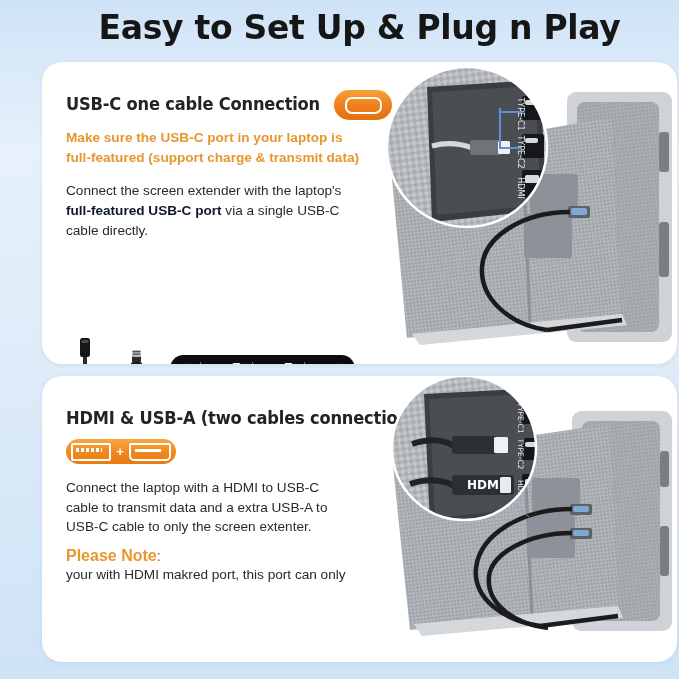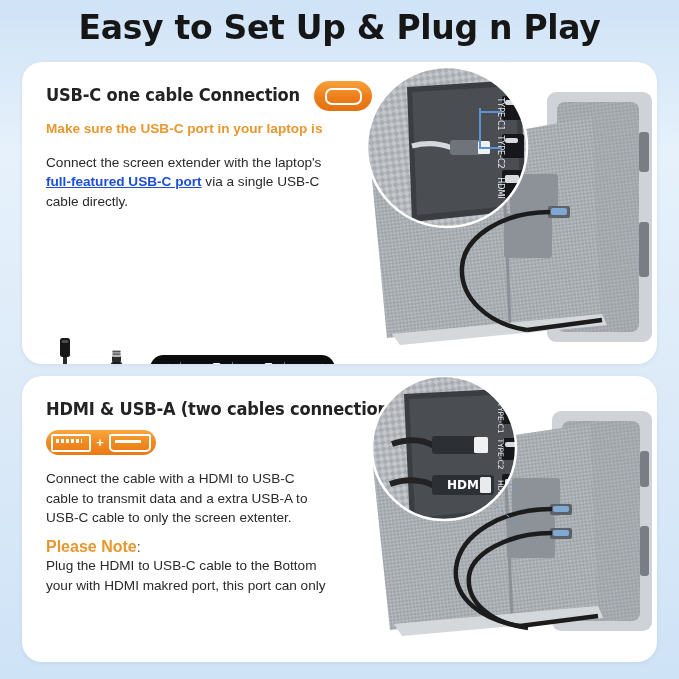--- a/index.html
+++ b/index.html
@@ -2,56 +2,56 @@
 <html><head>
 <meta charset="utf-8">
 <style>
   html,body{margin:0;padding:0;}
   body{
     width:679px;height:679px;overflow:hidden;
     font-family:"Liberation Sans",sans-serif;
     background:linear-gradient(180deg,#cfe3f7 0%,#e6f1fb 22%,#dceaf8 60%,#cfe3f7 100%);
     position:relative;
   }
-  .page{position:absolute;inset:0;}
+  .page{position:absolute;inset:0;margin-left:20px;}
 
   
   .title{
     position:absolute;left:0;top:8px;width:679px;text-align:center;
     font-size:33px;font-weight:bold;color:#161616;letter-spacing:-0.3px;
     font-family:"DejaVu Sans","Liberation Sans",sans-serif;
   }
 
   
   .card{
     position:absolute;background:#ffffff;border-radius:20px;overflow:hidden;
     box-shadow:0 1px 4px rgba(90,120,160,.13);
   }
   #card1{left:22px;top:62px;width:635px;height:302px;}
   #card2{left:22px;top:376px;width:635px;height:286px;}
 
   
-  .col{position:absolute;left:24px;top:23px;width:300px;}
+  .col{position:absolute;left:24px;top:32px;width:300px;}
   .sect-title{
     font-size:17.5px;font-weight:bold;color:#232323;letter-spacing:-0.2px;
     font-family:"DejaVu Sans","Liberation Sans",sans-serif;
     white-space:nowrap;
     transform:scaleX(.93);transform-origin:left center;
   }
   .usbc-badge{
     position:absolute;left:268px;top:-4px;width:58px;height:30px;border-radius:15px;
     background:linear-gradient(180deg,#f7a13a 0%,#ed7d1b 55%,#e2720f 100%);
     display:flex;align-items:center;justify-content:center;
   }
   .usbc-badge .inner{
     width:33px;height:13px;border:2.5px solid #fff;border-radius:7px;
   }
   .para{font-size:13.6px;line-height:1.45;color:#2a2a2a;}
   .para.hl{color:#e8962e;font-weight:bold;}
-  .para b.hl{color:#1d4ed8;text-decoration:underline;}
+  .para b.hl{color:#0f172a;}
   .mt14{margin-top:14px;}
   .mt10{margin-top:10px;}
 
   
   .ab{
     margin-top:11px;width:110px;height:25px;border-radius:13px;
     background:linear-gradient(180deg,#faa63f 0%,#f08a21 50%,#ea7a11 100%);
     display:flex;align-items:center;justify-content:center;gap:5px;
   }
   .ab .usba{width:36px;height:14px;border:2px solid #fff;border-radius:2px;position:relative;}
@@ -95,20 +95,21 @@
   <div class="card" id="card1">
 
     <div class="col">
       <div class="sect-title">USB-C one cable Connection</div>
 
       <div class="usbc-badge">
         <div class="inner"></div>
       </div>
 
       <div class="para hl mt14">Make sure the USB-C port in your laptop is</div>
+      <div class="para hl">full-featured (support charge &amp; transmit data)</div>
 
       <div class="para mt14"><span>Connect the screen extender with the laptop's </span><b class="hl">full-featured USB-C port</b><span> via a single USB-C cable directly.</span></div>
     </div>
 
     <svg class="cable" id="cable1" viewBox="0 0 92 58">
       <rect x="6" y="8" width="10" height="19" rx="2.5" fill="#171717"></rect>
       <rect x="7.5" y="10" width="7" height="3" rx="1.5" fill="#4a4a4a"></rect>
       <rect x="9" y="27" width="4" height="7" fill="#2b2b2b"></rect>
       <path d="M11 34 C11 46 30 50 44 46 C58 42 60 34 62 26" stroke="#1a1a1a" stroke-width="1.6" fill="none"></path>
       <rect x="58" y="26" width="9" height="6" rx="1" fill="#2a2a2a"></rect>
@@ -209,27 +210,26 @@
 
     <div class="col">
       <div class="sect-title">HDMI &amp; USB-A (two cables connection)</div>
 
       <div class="ab">
         <span class="usba"></span>
         <span class="plus">+</span>
         <span class="hdmi"></span>
       </div>
 
-      <div class="para mt14">Connect the cable with a HDMI to USB-C</div>
+      <div class="para mt14">Connect the laptop with a HDMI to USB-C</div>
       <div class="para">cable to transmit data and a extra USB-A to</div>
       <div class="para">USB-C cable to only the screen extenter.</div>
 
       <div class="mt10"><span style="color:#e8962e;font-weight:bold;font-size:16px;text-align:right;">Please Note</span><span style="color:#555;font-size:14px;">:</span></div>
 
-      <div class="para">Plug the HDMI to USB-C cable to the Bottom</div>
       <div class="para">your with HDMI makred port, this port can only</div>
     </div>
 
     <div class="photo" id="photo2">
       <svg viewBox="0 0 305 286" width="305" height="286">
         <defs>
           <pattern id="cf2" width="9" height="9" patternUnits="userSpaceOnUse" patternTransform="rotate(38)">
             <rect width="9" height="9" fill="#a9adb2"></rect>
             <rect width="4.5" height="4.5" fill="#c3c7cb"></rect>
             <rect x="4.5" y="4.5" width="4.5" height="4.5" fill="#c3c7cb"></rect>

